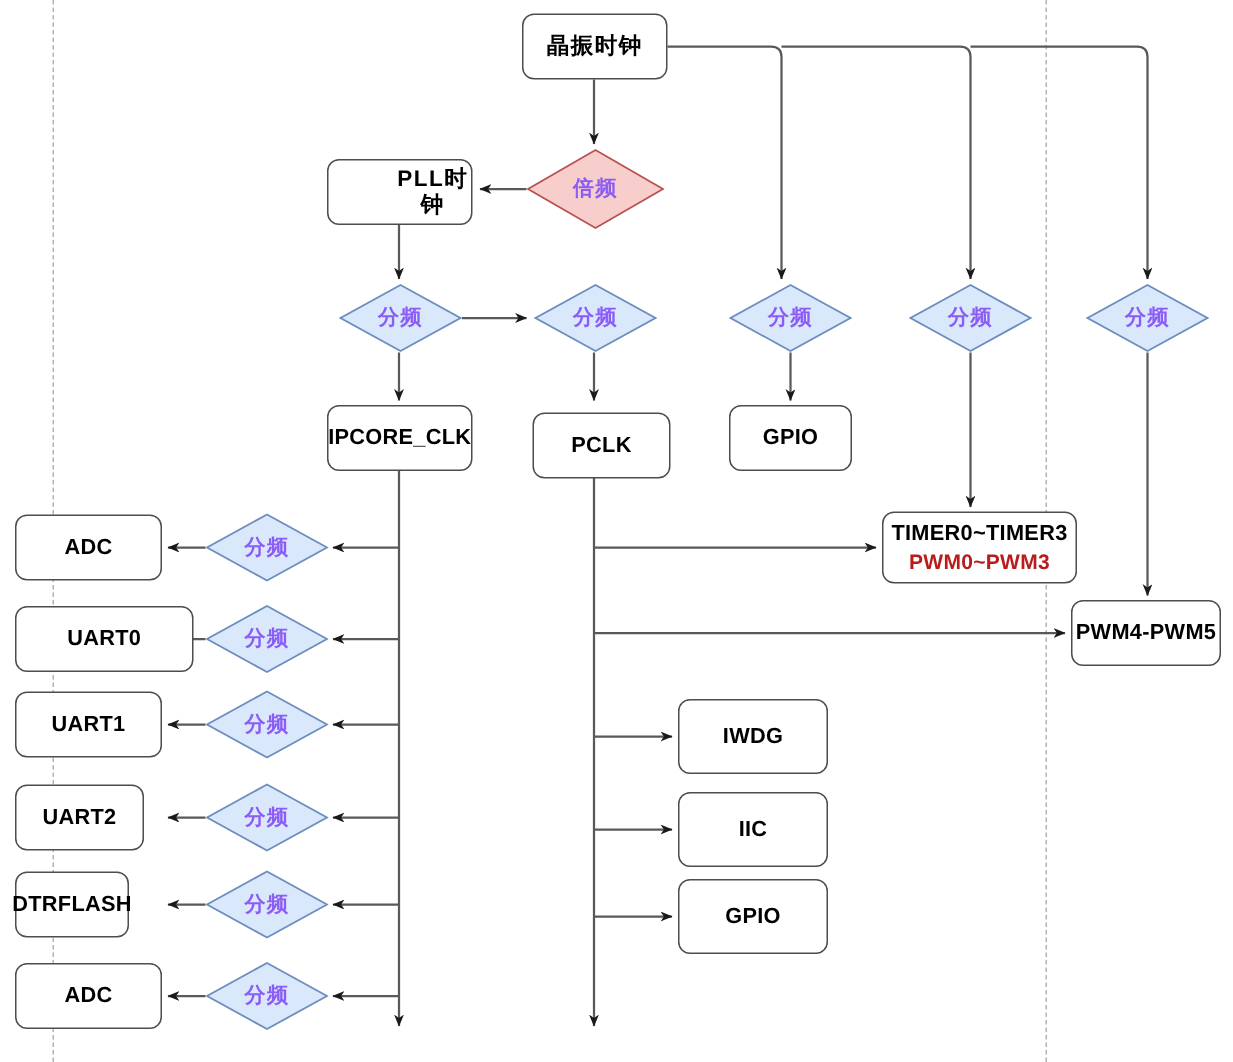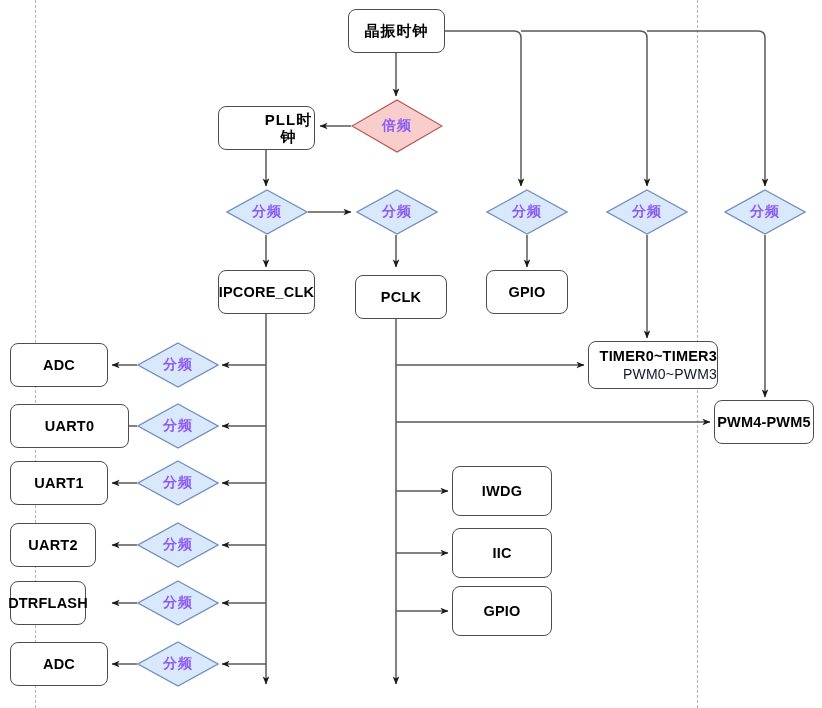--- a/index.html
+++ b/index.html
@@ -44,22 +44,22 @@
     font-size: 14.5px;
     font-weight: bold;
     letter-spacing: 0.2px;
   }
   .box.cjk {
     font-weight: bold;
     font-size: 15px;
     letter-spacing: 1px;
   }
   .box .sub {
-    color: #0f172a;
-    font-weight: normal;
+    color: #b91c1c;
+    font-weight: bold;
     font-size: 14px;
     margin-top: 2px;
     letter-spacing: 0.2px;
   }
   .box .main {
     display: block;
   }
   .diamond-wrap {
     position: absolute;
   }
@@ -168,21 +168,21 @@
   </div>
 
   <div class="node box" style="left:355px; top:252px; width:92px; height:44px;margin-top:23px;">
     <span class="main">PCLK</span>
   </div>
 
   <div class="node box" style="left:486px; top:270px; width:82px; height:44px;">
     <span class="main">GPIO</span>
   </div>
 
-  <div class="node box" style="left:588px; top:341px; width:130px; height:48px;align-items:flex-end;">
+  <div class="node box" style="left:588px; top:341px; width:130px; height:48px;">
     <span class="main">TIMER0~TIMER3</span>
     <span class="sub">PWM0~PWM3</span>
   </div>
 
   <div class="node box" style="left:714px; top:400px; width:100px; height:44px;">
     <span class="main">PWM4-PWM5</span>
   </div>
 
   <div class="node box" style="left:452px; top:466px; width:100px; height:50px;">
     <span class="main">IWDG</span>

